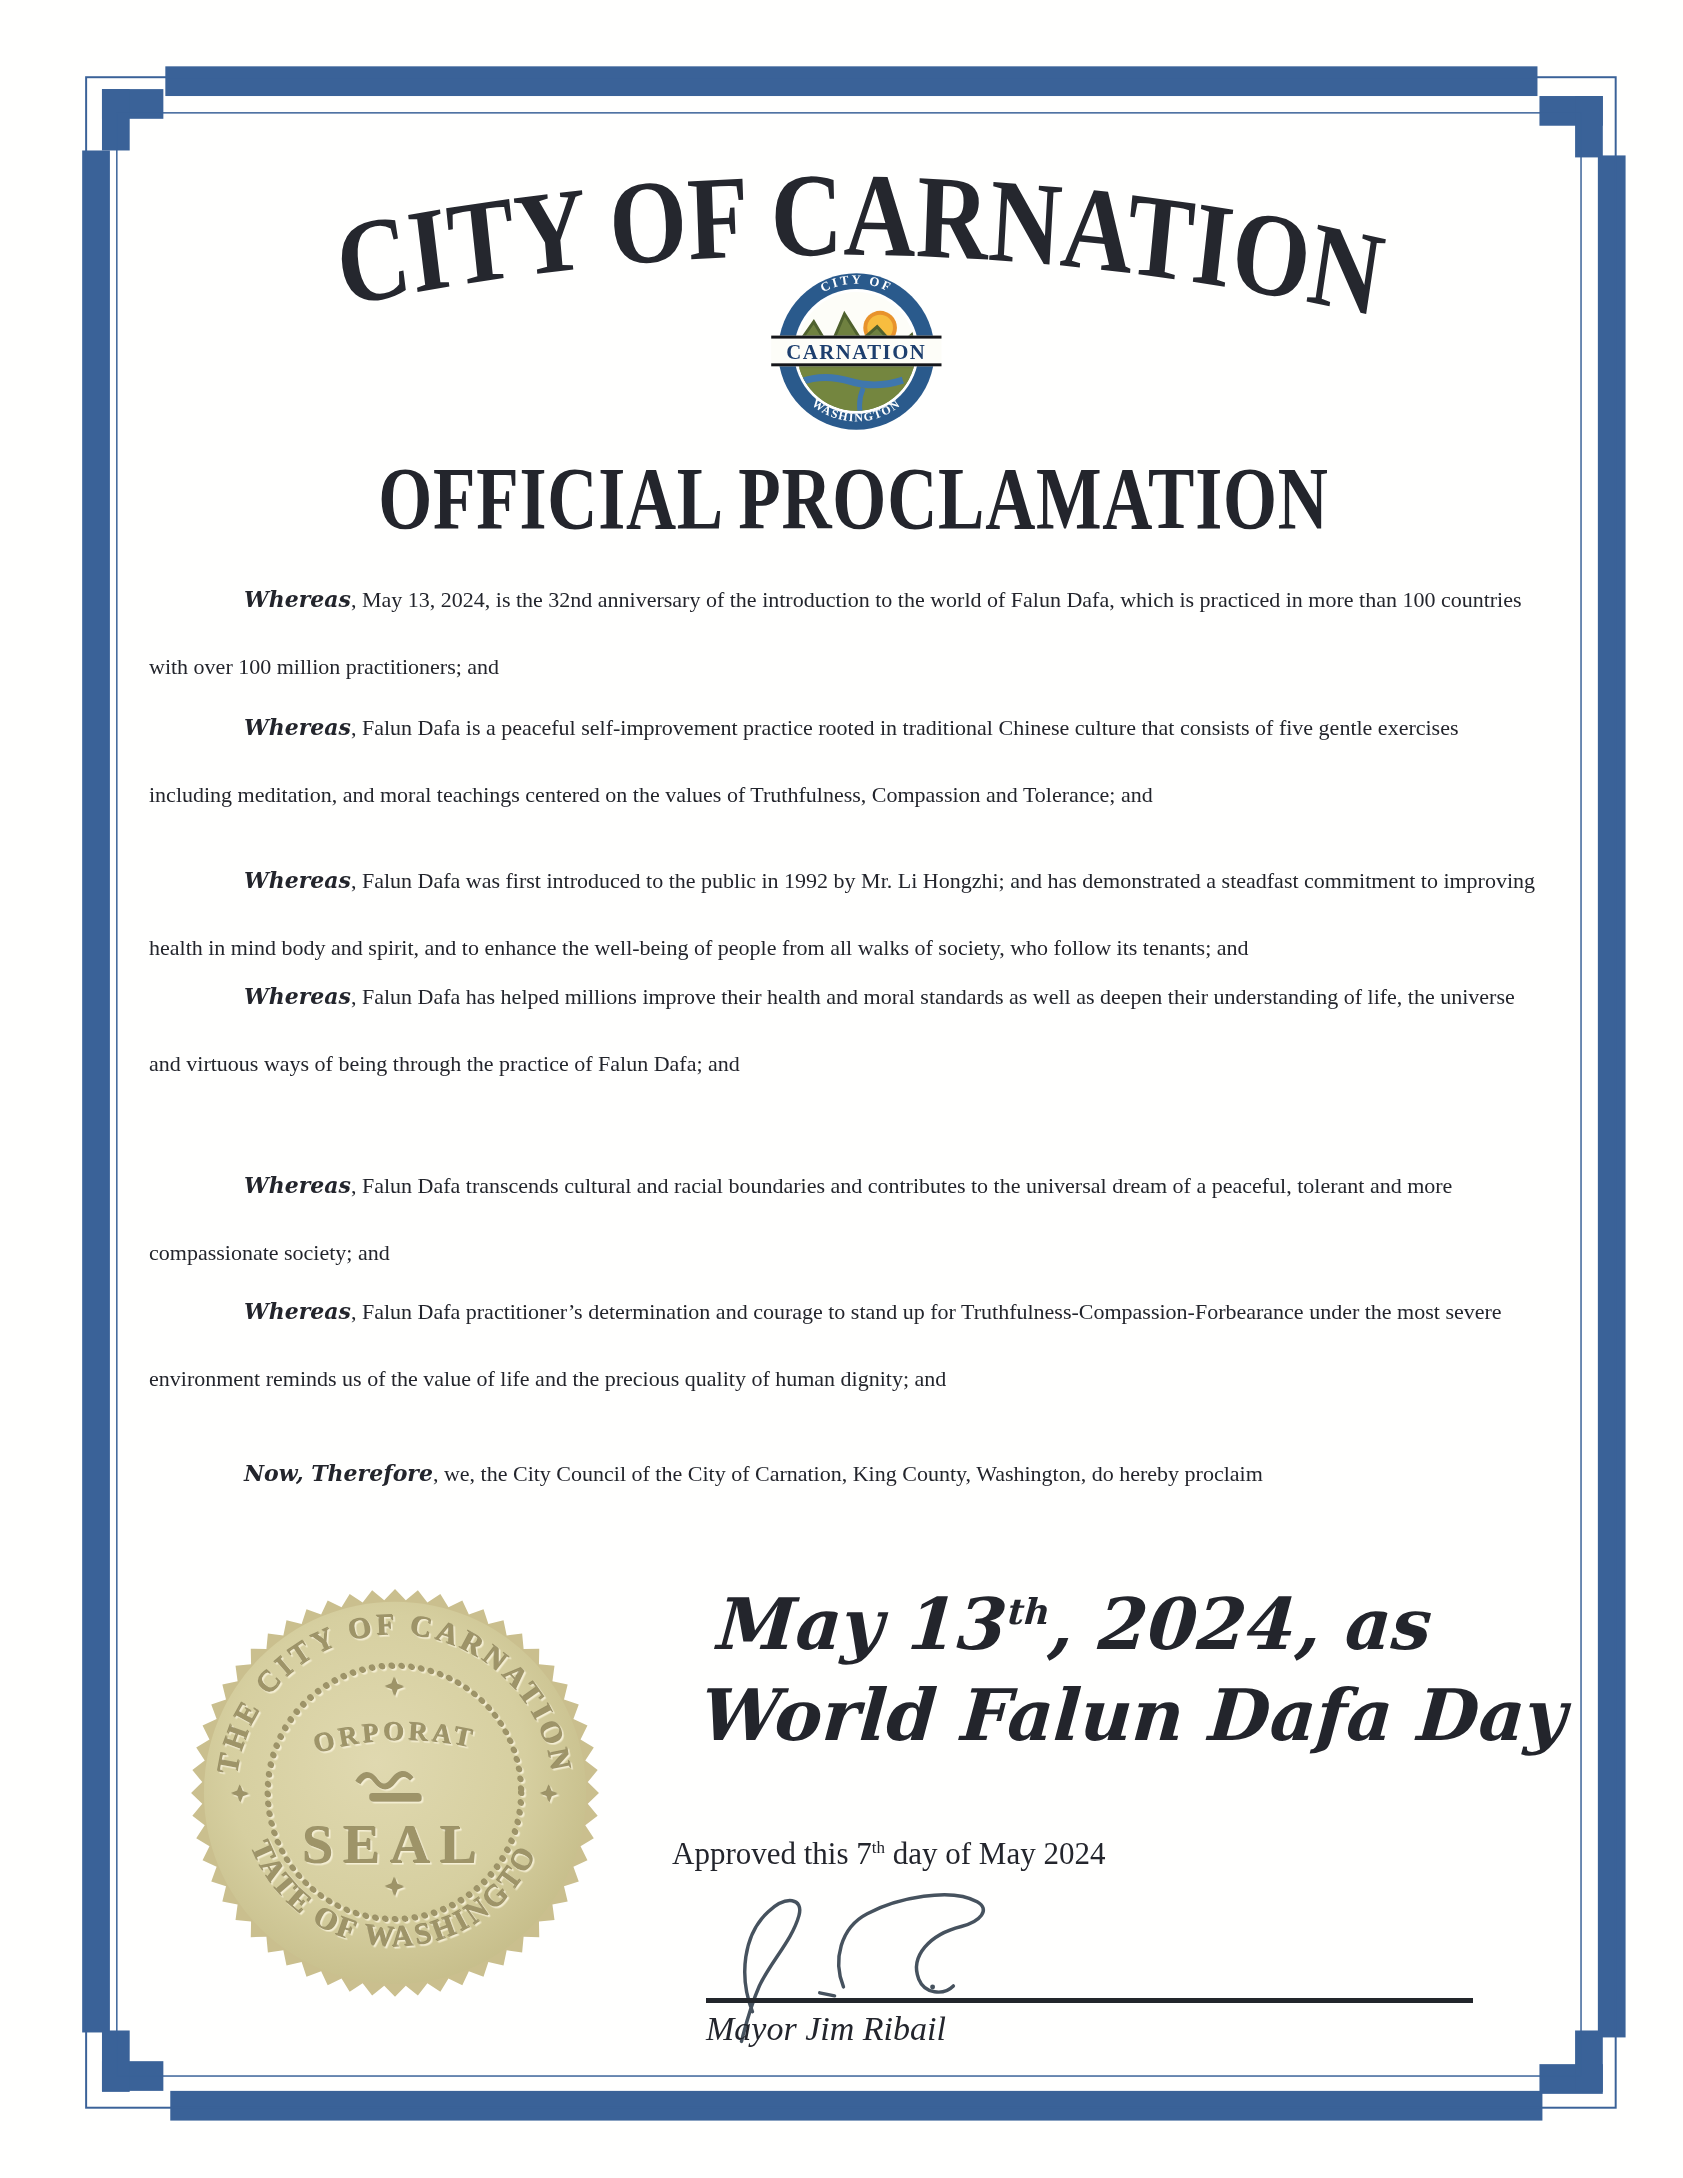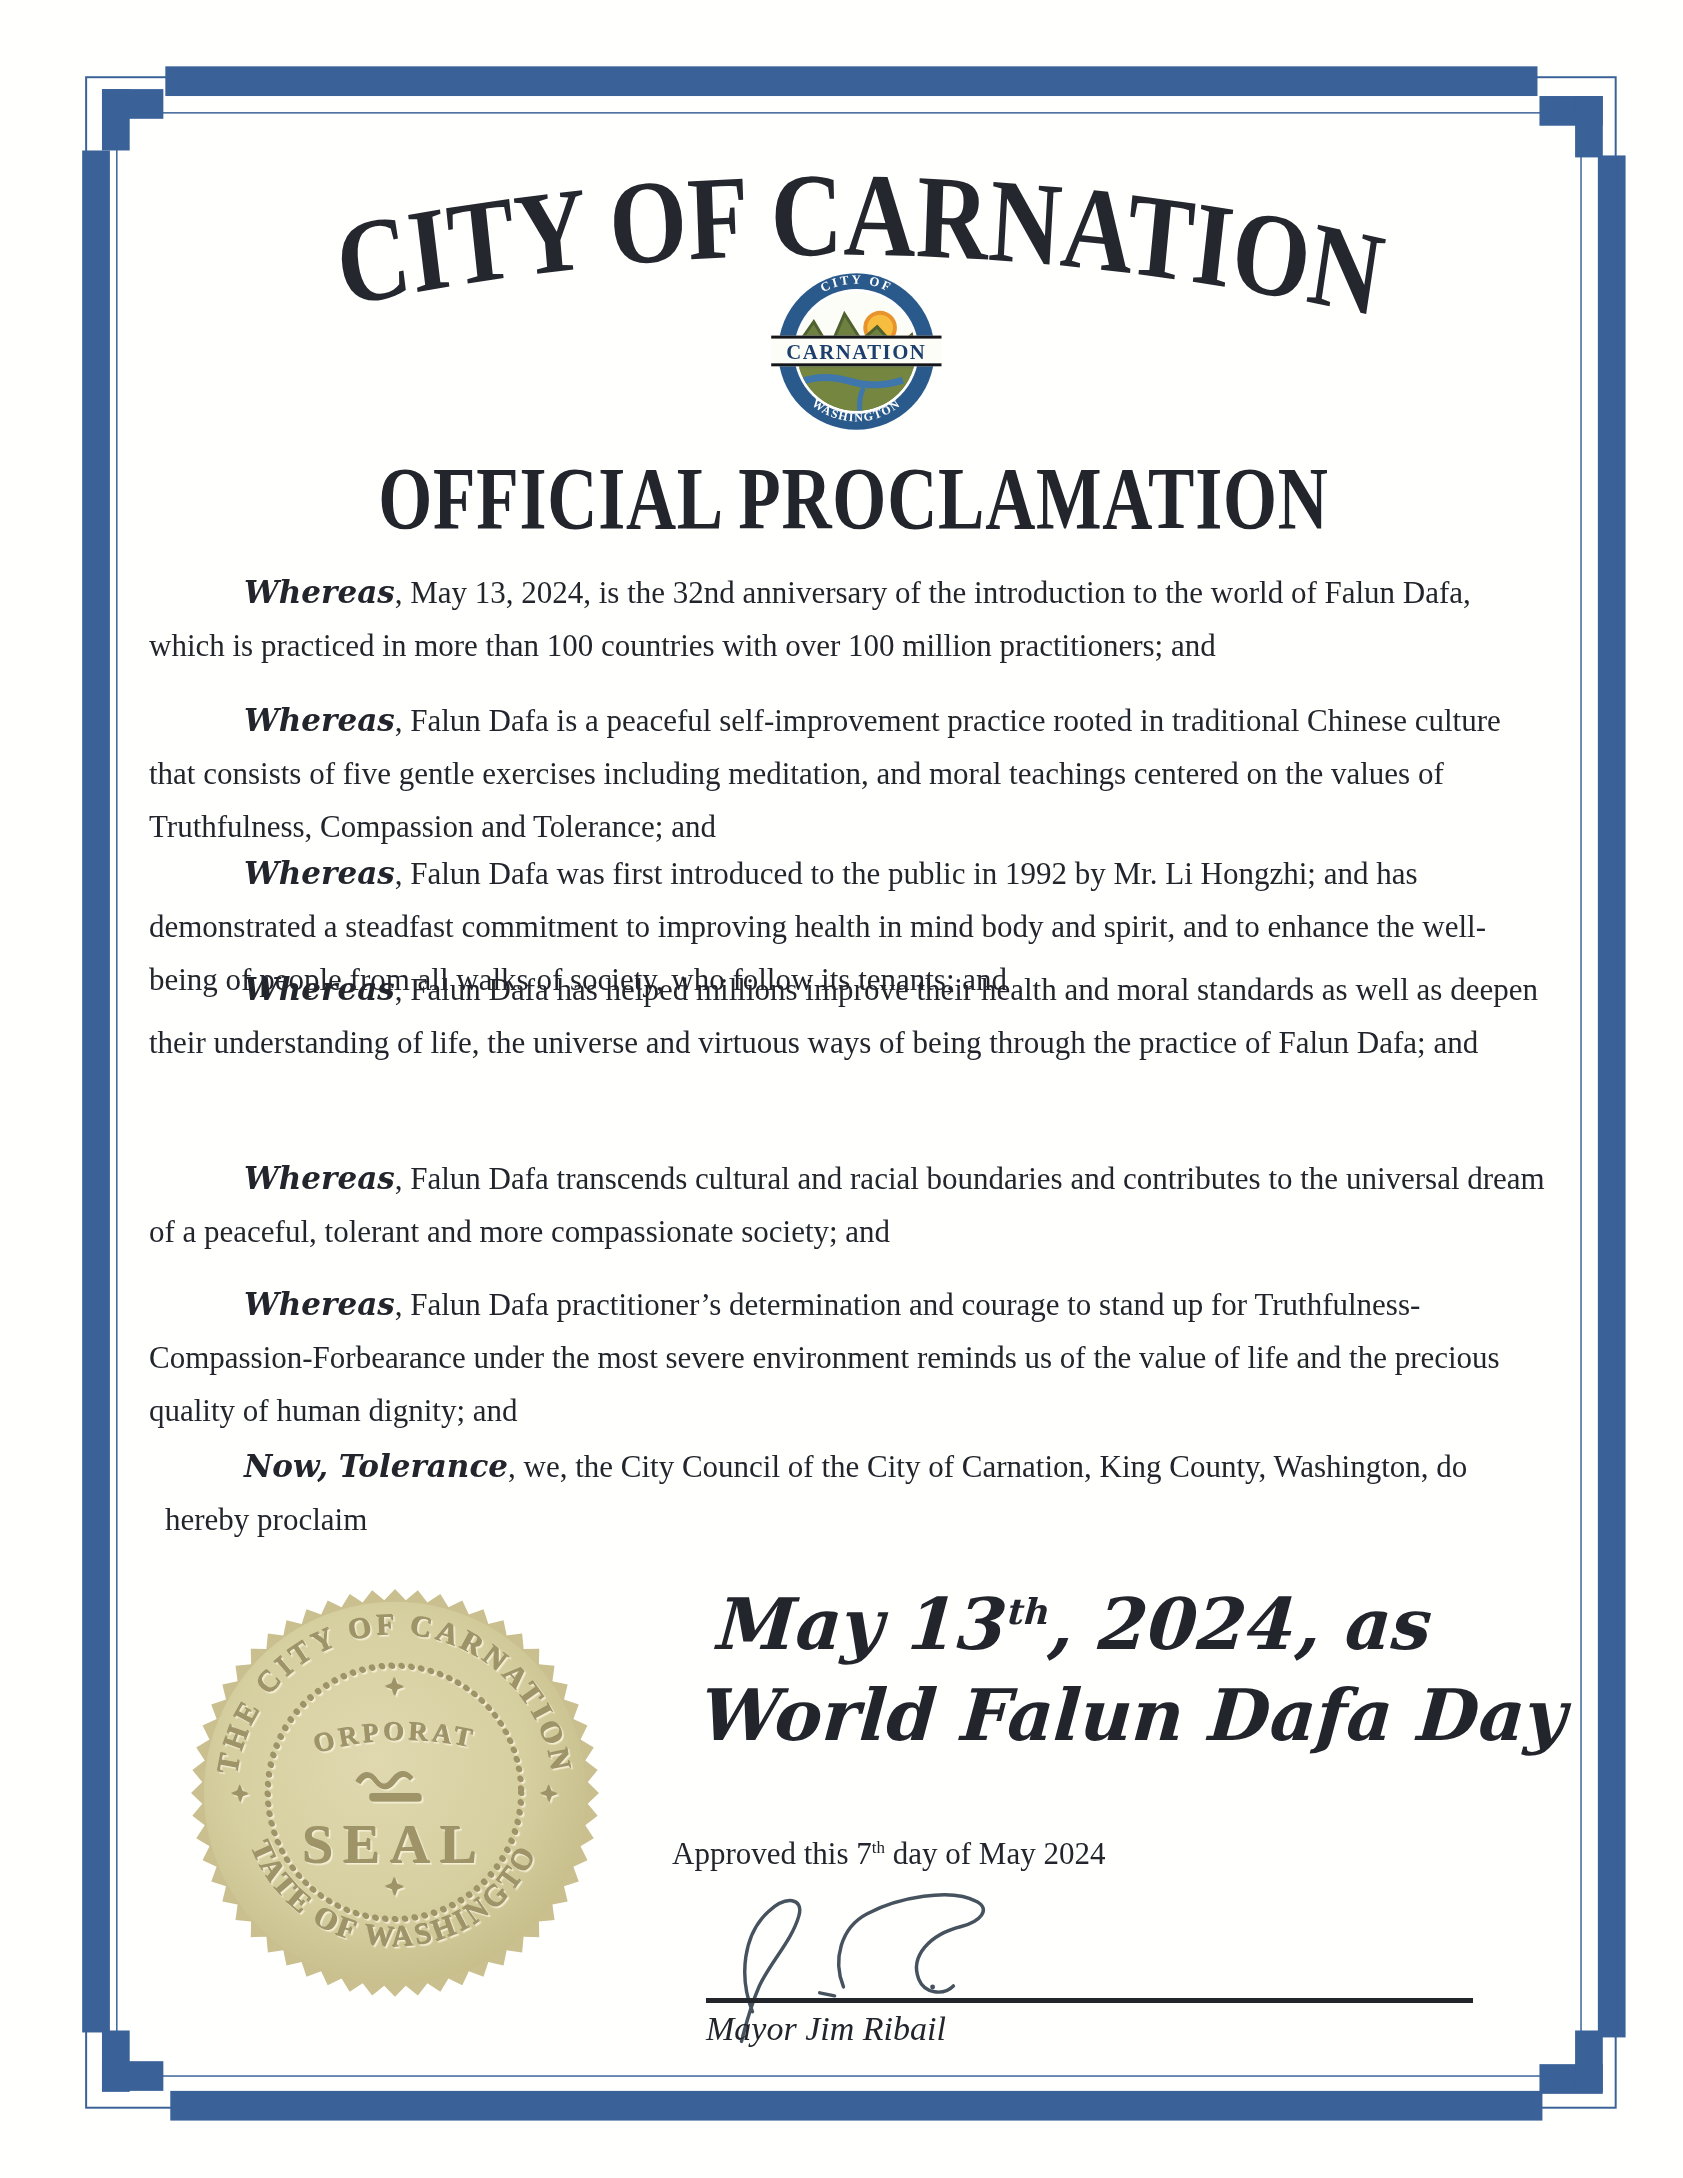--- a/index.html
+++ b/index.html
@@ -8,22 +8,22 @@
   }
   html,body{margin:0;padding:0;background:#ffffff;}
   .page{position:relative;width:1683px;height:2178px;background:#fffffe;overflow:hidden;
         font-family:"Liberation Serif",serif;color:var(--ink);}
   svg.art{position:absolute;left:0;top:0;z-index:1;}
   .layer{position:absolute;z-index:2;}
 
   .heading{left:0;top:447px;width:1707px;text-align:center;font-weight:700;font-size:89px;
            letter-spacing:1px;transform:scaleX(.78);transform-origin:50% 50%;white-space:nowrap;}
 
-  #paragraphs p{position:absolute;left:149px;width:1396px;margin:0;font-size:31px;
-                line-height:53px;text-indent:95px;}
+  #paragraphs p{position:absolute;left:149px;width:1396px;margin:0;font-size:22px;
+                line-height:67px;text-indent:95px;}
   #paragraphs p.therefore{padding-left:16px;width:1380px;text-indent:79px;}
   .lead{font-family:"DejaVu Serif",serif;font-style:italic;font-weight:700;}
 
   .script-block{left:705px;top:1566px;width:891px;
                 font-family:"DejaVu Serif",serif;font-style:italic;font-weight:700;
                 font-size:71px;line-height:91px;transform:skewX(-4deg);}
   .script-block .s1{margin-left:10px;}
   .script-block sup{font-size:.5em;vertical-align:super;}
 
   .approved{left:672px;top:1836px;font-size:31px;}
@@ -139,21 +139,21 @@
 
   <div class="layer heading">OFFICIAL PROCLAMATION</div>
 
   <div id="paragraphs">
       <p class="layer para" style="top: 566px;"><span class="lead">Whereas</span><span>, May 13, 2024, is the 32nd anniversary of the introduction to the world of Falun Dafa, which is practiced in more than 100 countries with over 100 million practitioners; and</span></p>
       <p class="layer para" style="top: 694px;"><span class="lead">Whereas</span><span>, Falun Dafa is a peaceful self-improvement practice rooted in traditional Chinese culture that consists of five gentle exercises including meditation, and moral teachings centered on the values of Truthfulness, Compassion and Tolerance; and</span></p>
       <p class="layer para" style="top: 847px;"><span class="lead">Whereas</span><span>, Falun Dafa was first introduced to the public in 1992 by Mr. Li Hongzhi; and has demonstrated a steadfast commitment to improving health in mind body and spirit, and to enhance the well-being of people from all walks of society, who follow its tenants; and</span></p>
       <p class="layer para" style="top: 963px;"><span class="lead">Whereas</span><span>, Falun Dafa has helped millions improve their health and moral standards as well as deepen their understanding of life, the universe and virtuous ways of being through the practice of Falun Dafa; and</span></p>
       <p class="layer para" style="top: 1152px;"><span class="lead">Whereas</span><span>, Falun Dafa transcends cultural and racial boundaries and contributes to the universal dream of a peaceful, tolerant and more compassionate society; and</span></p>
       <p class="layer para" style="top: 1266px; margin-top: 12px;"><span class="lead">Whereas</span><span>, Falun Dafa practitioner’s determination and courage to stand up for Truthfulness-Compassion-Forbearance under the most severe environment reminds us of the value of life and the precious quality of human dignity; and</span></p>
-      <p class="layer therefore para" style="top: 1440px;"><span class="lead">Now, Tolerance</span><span>, we, the City Council of the City of Carnation, King County, Washington, do hereby proclaim</span></p>
+      <p class="layer therefore para" style="top: 1440px;"><span class="lead">Now, Therefore</span><span>, we, the City Council of the City of Carnation, King County, Washington, do hereby proclaim</span></p>
     </div>
 
   <div class="layer script-block">
     <div class="s1"><span>May 13</span><sup>th</sup><span>, 2024, as</span></div>
     <div class="s2">World Falun Dafa Day</div>
   </div>
 
   <div class="layer approved"><span>Approved this 7</span><sup>th</sup><span> day of May 2024</span></div>
 
   <div class="layer sig-line"></div>

